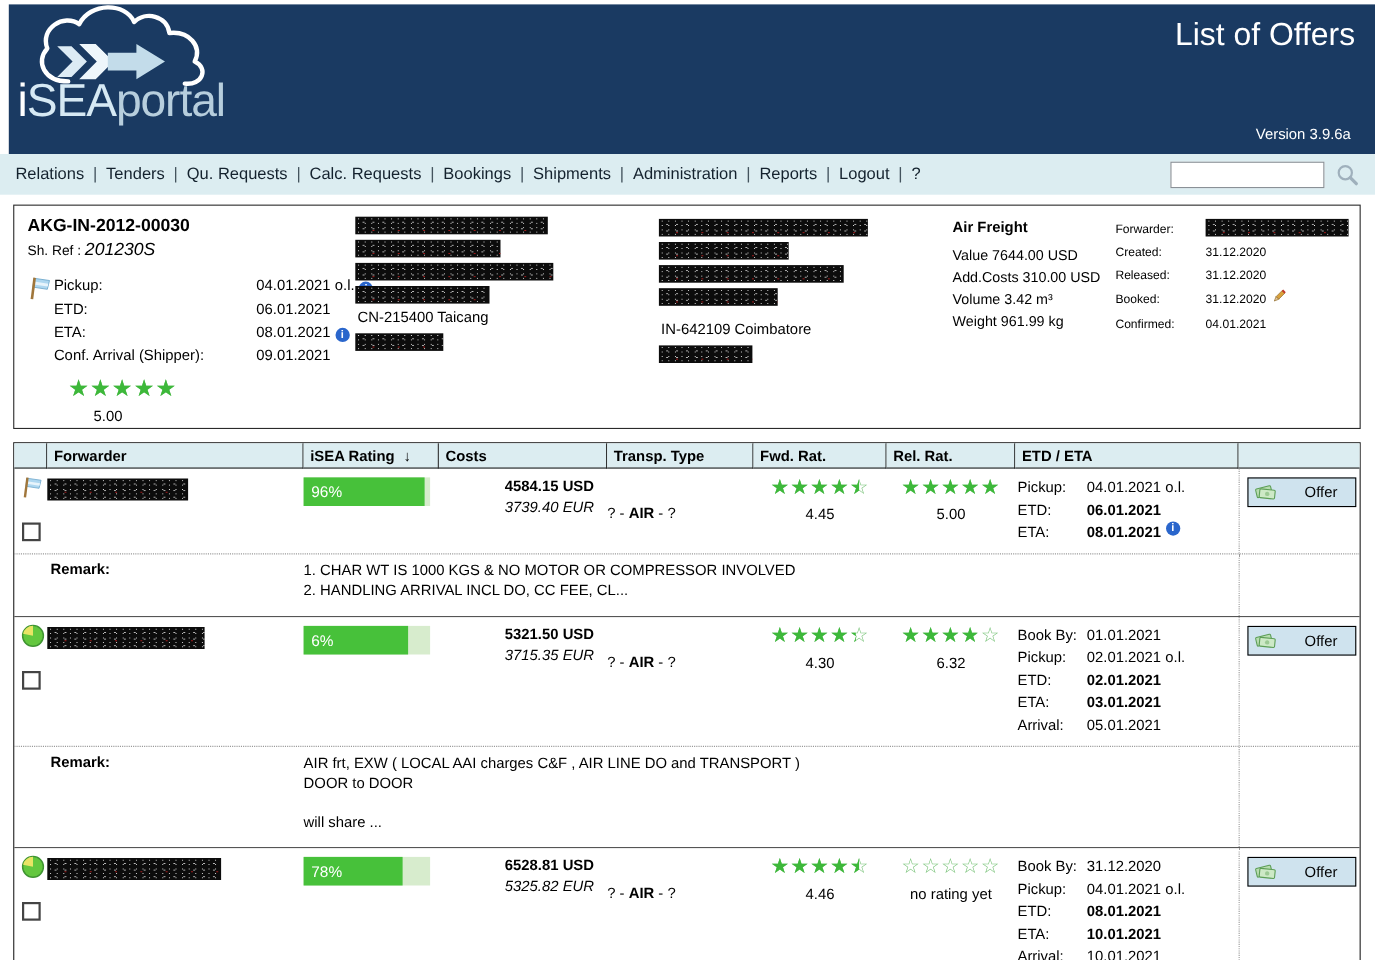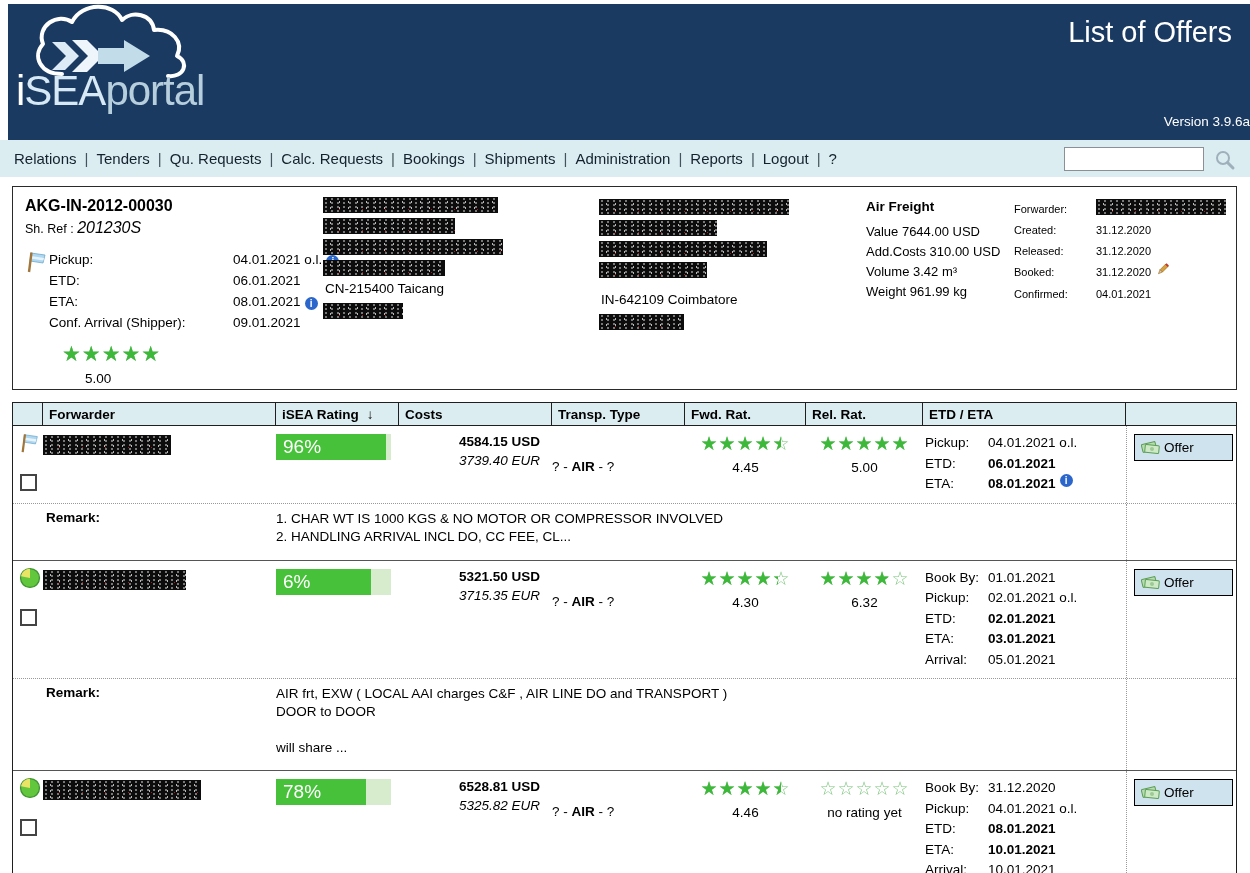--- a/index.html
+++ b/index.html
@@ -7,21 +7,21 @@
   .page{position:relative;width:1250px;height:873px;}
 
   
   .banner{position:absolute;left:8px;top:4px;right:0;height:136px;background:#1a3a62;}
   .logo{position:absolute;left:2px;top:0;width:240px;height:132px;}
   .logo-text{position:absolute;left:6px;top:66px;font-size:42px;letter-spacing:-1px;line-height:1;}
   .logo-text .li{color:#ffffff;}
   .logo-text .lsea{color:#d6e9f4;}
   .logo-text .lportal{color:#b7cedd;}
   .page-title{position:absolute;right:18px;top:12px;color:#fff;font-size:29px;font-weight:400;}
-  .version{position:absolute;right:0;bottom:11px;color:#fff;font-size:13.5px;}
+  .version{position:absolute;right:22px;bottom:11px;color:#fff;font-size:13.5px;}
 
   
   .navbar{position:absolute;left:0;top:140px;width:1250px;height:37px;background:#dcedf1;
     font-size:15px;line-height:37px;padding-left:14px;box-sizing:border-box;color:#14222e;}
   .nav-item{cursor:pointer;color:#14222e;}
   .nav-sep{margin:0 8px;color:#44545e;}
   .search-input{position:absolute;right:46px;top:7px;width:130px;height:20px;border:1px solid #8a9096;
     font-size:13px;padding:1px 4px;}
   .search-icon{position:absolute;right:14px;top:7px;cursor:pointer;}
 
@@ -66,33 +66,33 @@
   .offer-group{border-top:1px solid #555;}
   .offer-group.first{border-top:none;}
   .omain > div{box-sizing:border-box;}
   .cell-icon{padding:6px 0 8px 6px;}
   .cell-icon .cbx{margin:16px 0 0 1px;}
   .cbx{appearance:none;-webkit-appearance:none;width:17px;height:17px;border:2px solid #444;background:#fff;cursor:pointer;display:block;}
   .cell-fwd{padding-top:9px;}
   .cell-rate{padding-top:8px;}
   .rbar{position:relative;width:115px;height:26px;background:#d7eccd;}
   .rbar-fill{position:absolute;left:0;top:0;bottom:0;background:#47c13a;}
-  .rbar-txt{position:absolute;left:7px;top:0;line-height:26px;color:#fff;font-size:19px;}
+  .rbar-txt{position:absolute;left:7px;top:0;line-height:26px;color:#fff;font-size:14px;}
   .cell-costs{padding:8px 12px 0 0;text-align:right;font-size:13.5px;}
   .cost-usd{font-weight:bold;}
   .cost-eur{font-style:italic;margin-top:4px;}
   .cell-transp{padding-top:9px;font-size:13.5px;margin-top:24px;}
   .cell-starcol{padding-top:8px;text-align:center;font-size:13.5px;}
   .star-num{margin-top:7px;}
   .cell-sched{padding:7px 0 8px 2px;}
   .sc-row{display:flex;font-size:13.5px;line-height:20.5px;white-space:nowrap;}
   .sc-l{width:63px;}
   .sc-v.b{font-weight:bold;}
   .cell-offer{border-left:1px dotted #999;padding:8px 0 0 7px;}
-  .offer-btn{display:flex;align-items:center;gap:3px;width:99px;height:27px;background:#cfe3ee;
+  .offer-btn{display:flex;align-items:center;gap:25px;width:99px;height:27px;background:#cfe3ee;
     border:1px solid #000;font-size:13.5px;font-family:inherit;cursor:pointer;padding:0 6px;box-sizing:border-box;}
   .oremark{border-top:1px dotted #999;}
   .oremark .rem-label{font-weight:bold;font-size:13.5px;padding:6px 0 0 3px;}
   .rem-text{grid-column:3/9;font-size:13.5px;padding-top:6px;line-height:18px;}
   .rem-text .rl{min-height:18px;}
   .rem-pad{border-left:1px dotted #999;}
   .h56{min-height:56px;} .h91{min-height:91px;}
 
   
   .stars{position:relative;display:inline-block;font-size:19px;line-height:1;letter-spacing:1px;}

